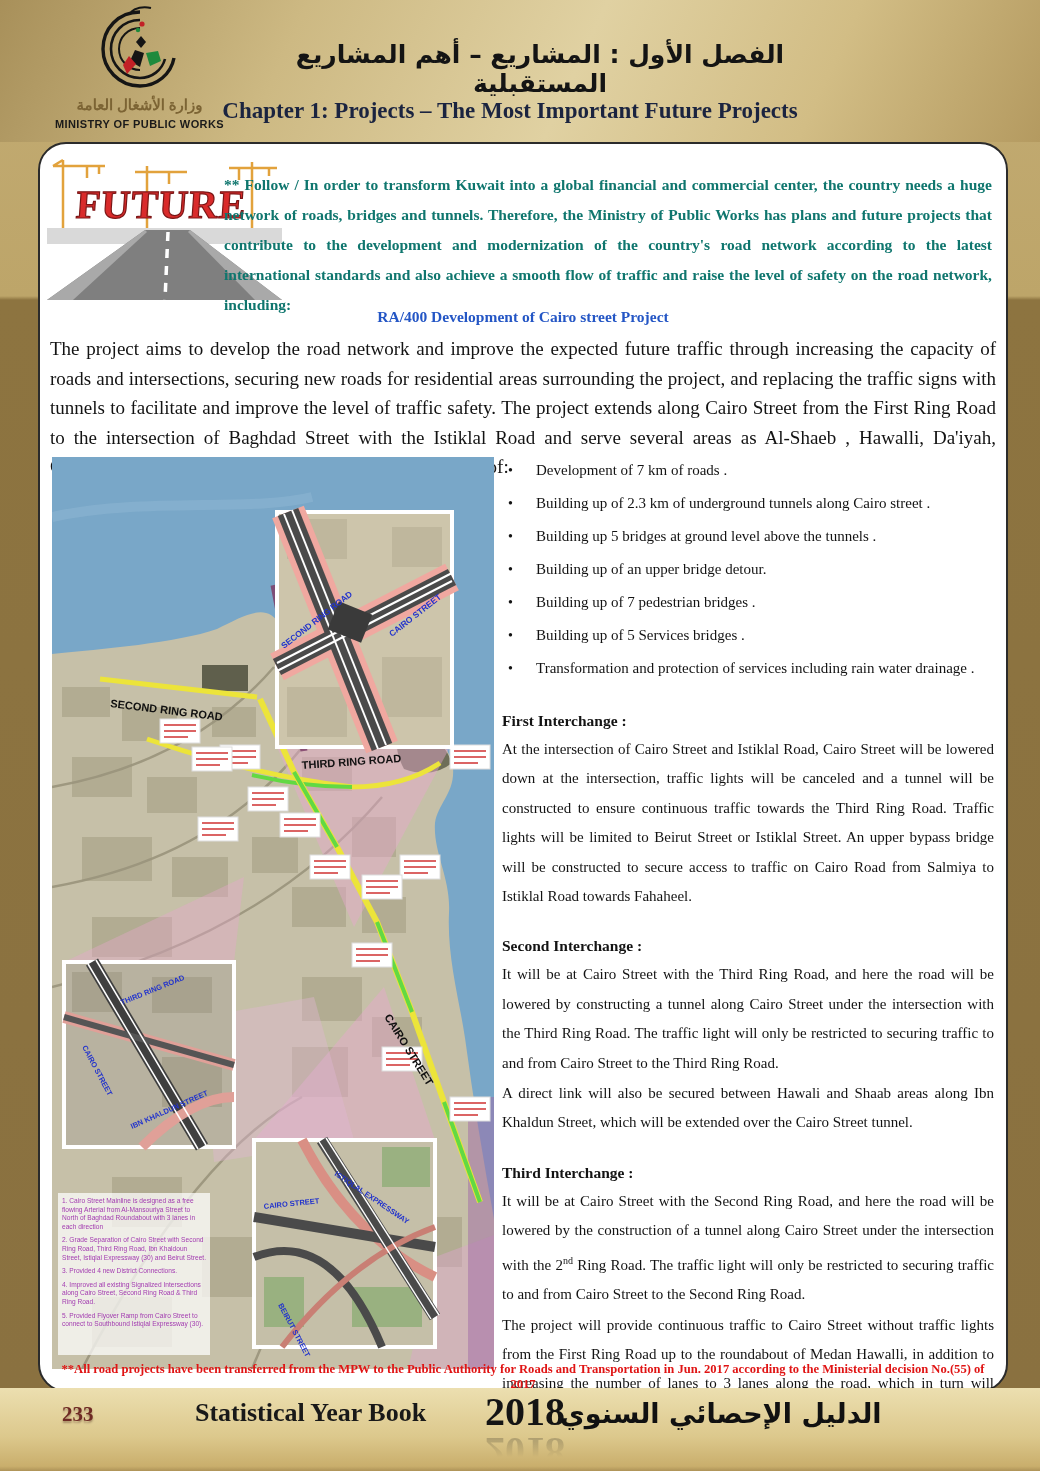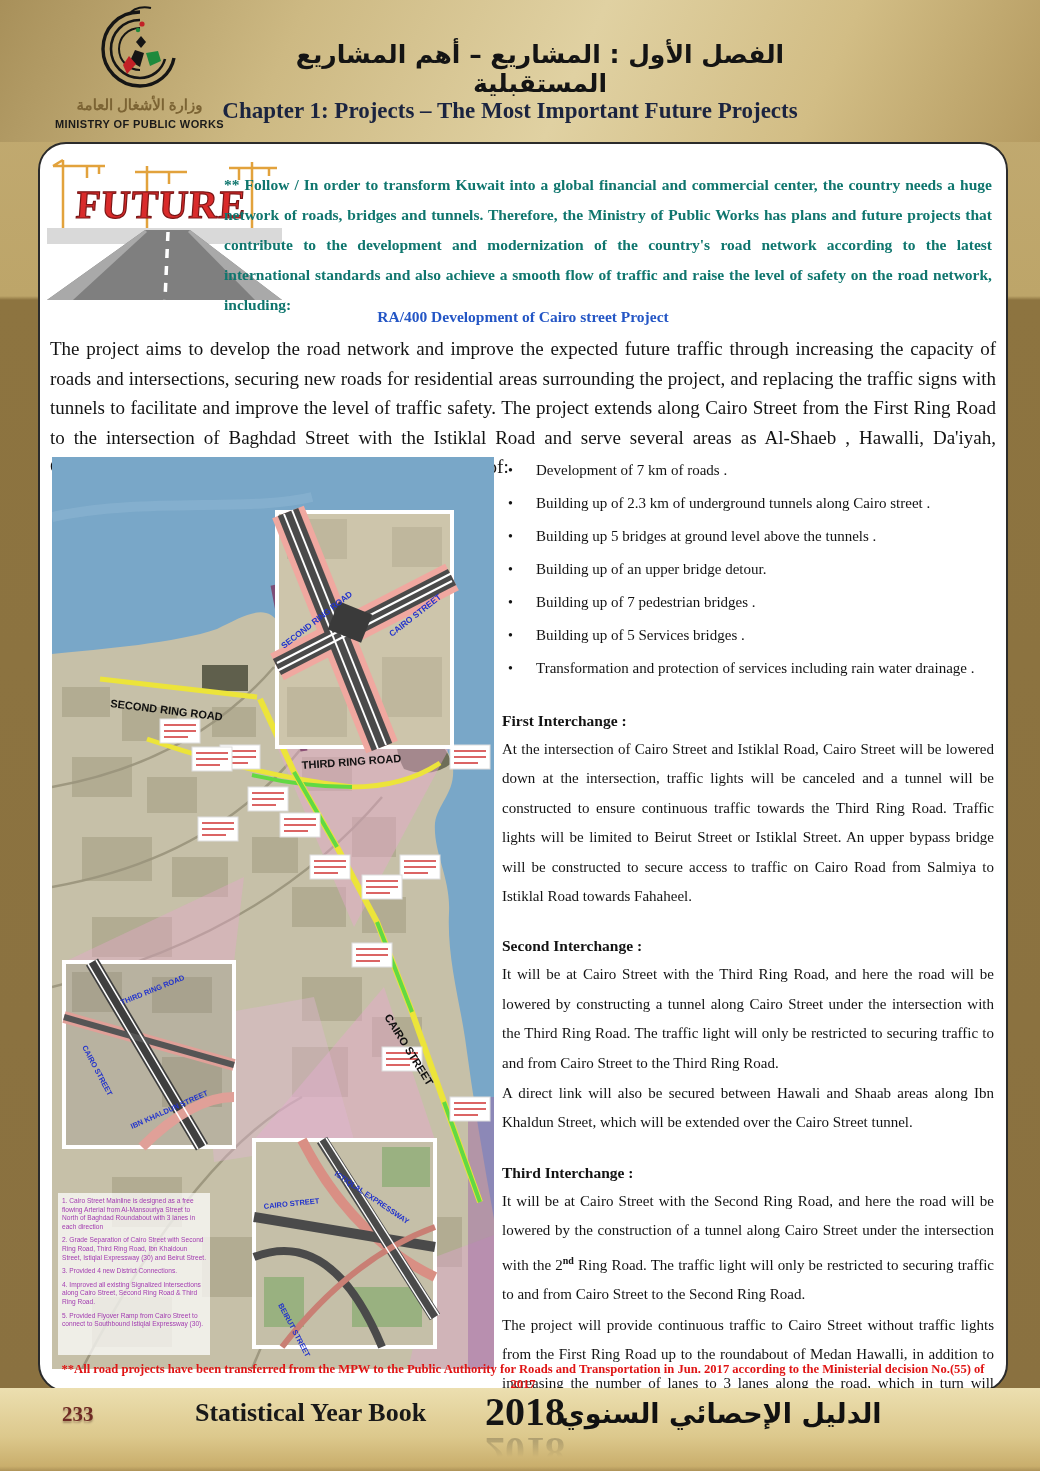--- a/index.html
+++ b/index.html
@@ -27,21 +27,21 @@
     font-size:15.5px;font-weight:bold;color:#2456c5;}
   .lead-par{position:absolute;left:10px;top:190px;width:946px;
     font-size:19px;color:#131313;line-height:29.5px;text-align:justify;}
   
   .rcol{position:absolute;left:462px;top:311px;width:492px;color:#131313;font-size:15px;}
   .bullet-row{display:flex;min-height:33px;align-items:flex-start;}
   .bullet-dot{width:14px;padding-left:6px;line-height:31px;font-size:14px;}
   .bullet-text{flex:1;padding-left:14px;line-height:31px;}
   .sec-head{font-weight:bold;font-size:15.5px;line-height:29px;margin-top:20px;}
   .sec-par{line-height:29.4px;text-align:justify;margin:0 0 1px 0;}
-  sup{font-size:10px;font-weight:bold;}
+  sup{font-size:10px;}
   .footnote{position:absolute;left:8px;top:1218px;width:950px;text-align:center;
     font-size:12.6px;font-weight:bold;color:#e01414;}
   
   .map{position:absolute;left:12px;top:313px;width:442px;height:912px;background:#79a7c8;}
   
   .footer{position:absolute;left:0;top:1388px;width:1040px;height:89px;
     background:linear-gradient(to bottom,#ecdfb0 0%,#dcc88c 55%,#c9ae6c 88%,#8a6f3c 100%);}
   .page-num{position:absolute;left:62px;top:14px;font-size:21px;font-weight:bold;color:#6e2a24;
     text-shadow:0 2px 2px rgba(60,20,15,.35);}
   .book-title{position:absolute;left:195px;top:10px;font-size:26px;font-weight:bold;color:#191919;}

